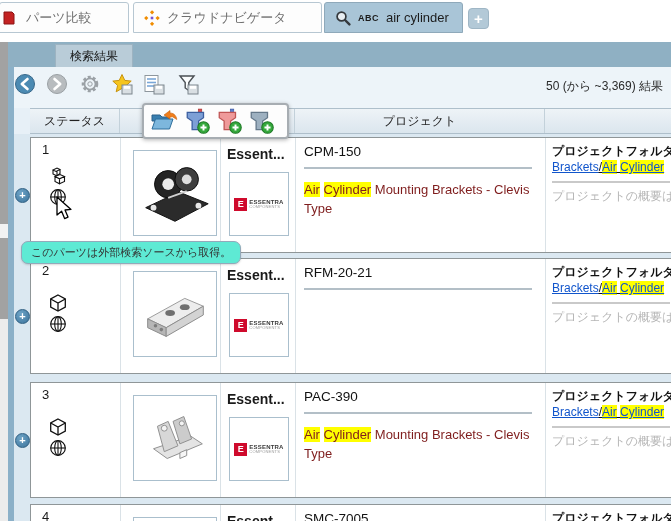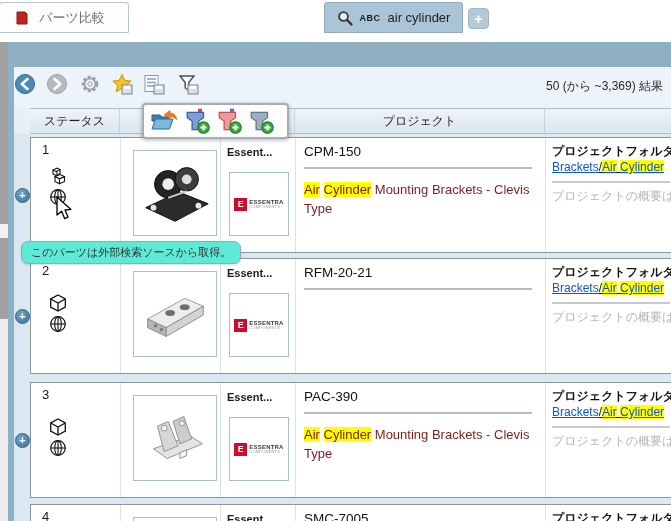--- a/index.html
+++ b/index.html
@@ -1,21 +1,21 @@
 <!DOCTYPE html>
 <html><head>
 <meta charset="utf-8">
 <style>
   * { margin:0; padding:0; box-sizing:border-box; }
   body { font-family:"Liberation Sans","DejaVu Sans",sans-serif; background:#fff; }
   .screen { position:relative; width:671px; height:521px; overflow:hidden; background:#fff; }
 
   
   .tabbar { position:absolute; left:0; top:0; width:671px; height:42px; background:#fff; }
-  .tab { position:absolute; top:2px; height:31px; background:#fdfdfd; border:1px solid #b7c7d2; border-radius:3px 3px 0 0; display:flex; align-items:center; gap:7px; padding:0 10px; color:#6e6e6e; font-size:13px;justify-content:center; }
+  .tab { position:absolute; top:2px; height:31px; background:#fdfdfd; border:1px solid #b7c7d2; border-radius:3px 3px 0 0; display:flex; align-items:center; gap:7px; padding:0 10px; color:#6e6e6e; font-size:13px; }
   .tab.active { background:#a9c5d7; border-color:#8fa9ba; color:#1c1c1c; }
   .tab .ticon { width:16px; height:16px; flex:0 0 auto; }
   .tab-prefix { font-size:9px; font-weight:bold; color:#1c1c1c; letter-spacing:.5px; }
   .newtab { position:absolute; left:468px; top:8px; width:21px; height:21px; background:#b3c9d7; border:1px solid #9fb6c5; border-radius:4px; color:#fff; font-size:15px; font-weight:bold; text-align:center; line-height:19px; }
 
   
   .band { position:absolute; left:8px; top:42px; width:663px; height:25px; background:#8fb0c3; }
   .subtab { position:absolute; left:55px; top:44px; width:78px; height:23px; background:#b9ccd8; border:1px solid #9db3c1; border-bottom:none; font-size:12px; color:#141414; text-align:center; line-height:22px; }
 
   
@@ -39,21 +39,21 @@
   .card { position:absolute; left:16px; width:648px; height:116px; background:#fff; border:1px solid #8f9698; }
   .cell { position:absolute; top:0; height:100%; border-right:1px solid #dae2e7; }
   .c-status { left:0; width:90px; }
   .c-preview { left:90px; width:100px; }
   .c-catalog { left:190px; width:75px; }
   .c-project { left:265px; width:250px; }
   .c-folder { left:515px; width:160px; border-right:none; }
   .rownum { position:absolute; left:11px; top:4px; font-size:13px; color:#1a1a1a; }
   .sticons { position:absolute; left:17px; top:28px; display:flex; flex-direction:column; gap:1px; }
   .previewbox { position:absolute; left:12px; top:12px; width:84px; height:86px; background:#fff; border:1px solid #aabfcd; }
-  .catname { position:absolute; left:6px; top:8px; font-size:11px; font-weight:bold; color:#1a1a1a; }
+  .catname { position:absolute; left:6px; top:8px; font-size:14px; font-weight:bold; color:#1a1a1a; }
   .logobox { position:absolute; left:8px; top:34px; width:60px; height:64px; background:#fff; border:1px solid #aabfcd; display:flex; align-items:center; justify-content:center; }
   .logo { display:flex; align-items:center; gap:2px; }
   .logo .esq { width:13px; height:13px; background:#cf0a2c; color:#fff; font-size:9px; font-weight:bold; text-align:center; line-height:13px; }
   .logo .etxt { display:flex; flex-direction:column; line-height:1.1; }
   .logo .e1 { font-size:6px; font-weight:bold; color:#3a3a3a; letter-spacing:.2px; }
   .logo .e2 { font-size:4px; color:#9a9a9a; letter-spacing:.2px; }
   .partno { position:absolute; left:8px; top:6px; font-size:13.5px; font-weight:normal; color:#111; }
   .titlerule { position:absolute; left:8px; top:29px; width:228px; height:2px; background:#b3bfc7; }
   .desc { position:absolute; left:8px; top:42px; width:245px; font-size:13px; color:#7f1d1d; line-height:19px; }
   .flabel { position:absolute; left:6px; top:5px; font-size:12px; font-weight:bold; color:#111; }
@@ -77,32 +77,45 @@
 
 <div class="screen">
 
   <div class="tabbar">
     <div class="tab" style="left:-1px;width:130px;">
       <svg class="ticon" viewBox="0 0 16 16" style="margin-left:-7px">
           <path d="M1 2 h8 l2 2 v10 h-10 z" fill="#c32222" stroke="#8c1414"></path>
         </svg>
       <span>パーツ比較</span>
     </div>
+    <div class="tab" style="left:133px;width:189px;">
+      <svg class="ticon" viewBox="0 0 16 16">
+        <g fill="#f08c00">
+            <rect x="6.6" y="0.8" width="3" height="3" transform="rotate(45 8 2.3)"></rect>
+            <rect x="6.6" y="12.2" width="3" height="3" transform="rotate(45 8 13.7)"></rect>
+            <rect x="0.8" y="6.6" width="3" height="3" transform="rotate(45 2.3 8)"></rect>
+            <rect x="12.2" y="6.6" width="3" height="3" transform="rotate(45 13.7 8)"></rect>
+          </g>
+        <rect x="6.7" y="6.7" width="2.6" height="2.6" fill="#7a4fd0"></rect>
+      </svg>
+      <span>クラウドナビゲータ</span>
+    </div>
     <div class="tab active" style="left:324px;width:139px;">
       <svg class="ticon" viewBox="0 0 16 16">
           <circle cx="6.5" cy="6.5" r="4.4" fill="#e8eef2" stroke="#35393d" stroke-width="1.7"></circle>
           <line x1="10" y1="10" x2="14.4" y2="14.4" stroke="#35393d" stroke-width="2.4" stroke-linecap="round"></line>
         </svg>
       <span class="tab-prefix">ABC</span>
       <span>air cylinder</span>
     </div>
     <div class="newtab">+</div>
   </div>
 
   <div class="band"></div>
+  <div class="subtab">検索結果</div>
 
   <div class="splitter">
       <div class="splitter-handle"></div>
     </div>
   <div class="splitter-lower"></div>
   <div class="accent"></div>
   <div class="gutter"></div>
 
   <div class="toolstrip">
     <svg class="tbtn" style="left:0px" viewBox="0 0 22 22">

